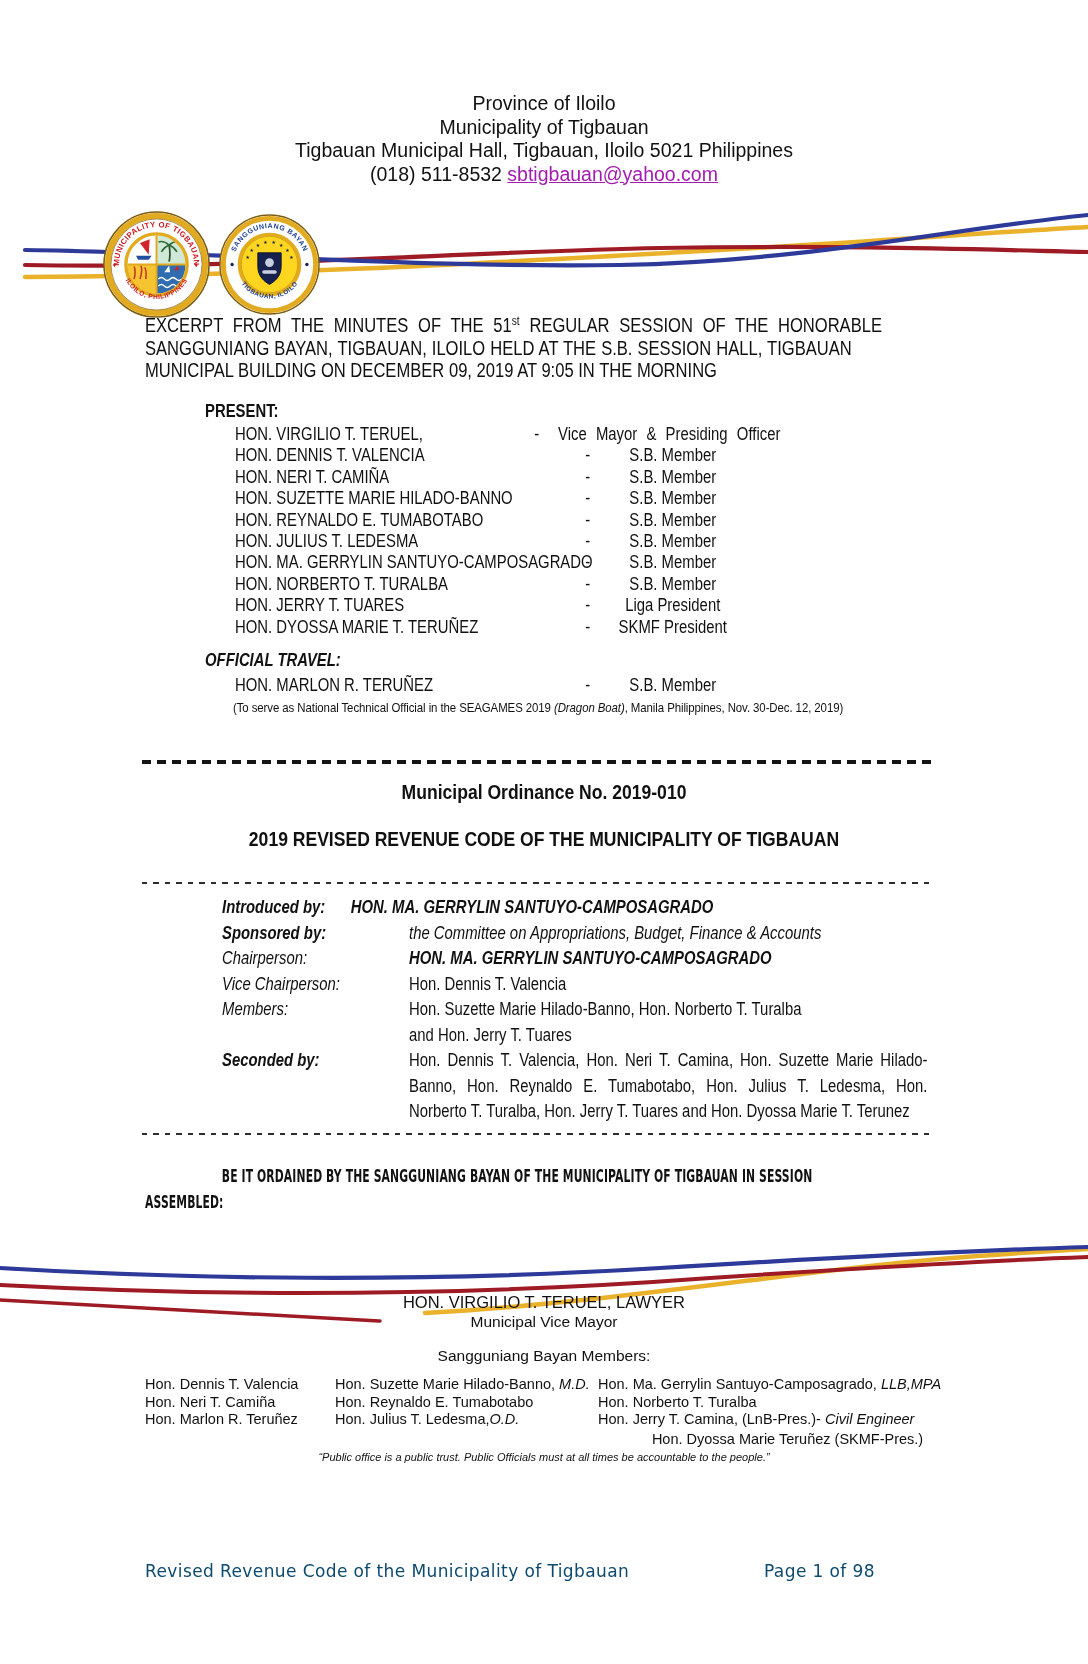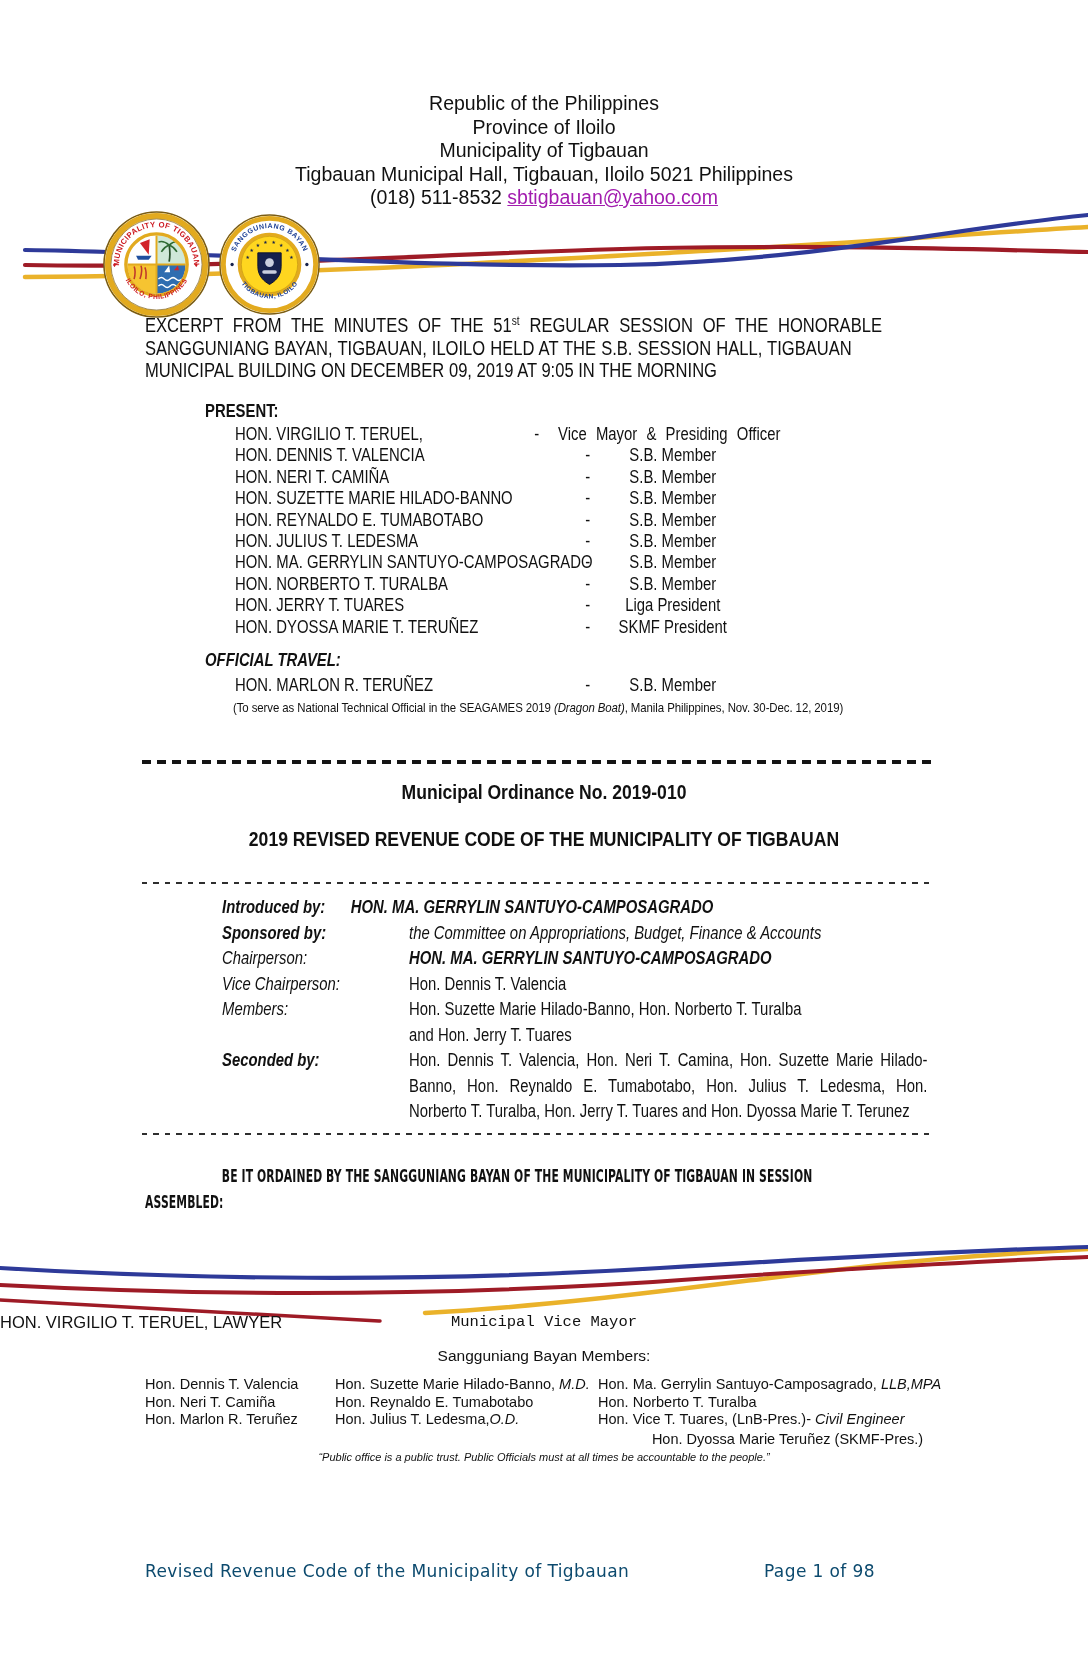--- a/index.html
+++ b/index.html
@@ -70,43 +70,42 @@
   .sp-row.intro .sp-label{width:auto;}
   .sp-row.intro .sp-value{margin-left:30px;flex:none;}
 
   
   .ordained{position:absolute;left:145px;top:1163px;width:1220px;font-weight:bold;font-size:18px;
             line-height:26px;font-family:"DejaVu Sans",sans-serif;
             transform:scaleX(.6);transform-origin:0 0;letter-spacing:.2px;}
   .ordained .l1{text-indent:128px;white-space:nowrap;}
 
   
-  .sig-name{position:absolute;top:1293px;left:0;width:100%;text-align:left;font-size:16.5px;margin-top:20px;}
-  .sig-title{position:absolute;top:1313px;left:0;width:100%;text-align:center;font-size:15.5px;font-family:Liberation Mono, monospace;}
+  .sig-name{position:absolute;top:1293px;left:0;width:100%;text-align:center;font-size:16.5px;}
+  .sig-title{position:absolute;top:1313px;left:0;width:100%;text-align:center;font-size:15.5px;}
   .roster-heading{position:absolute;top:1347px;left:0;width:100%;text-align:center;font-size:15.5px;}
   .roster{position:absolute;top:1376px;left:0;width:100%;font-size:14.5px;line-height:17.6px;}
   .rcol{position:absolute;white-space:nowrap;}
   .rcol.c1{left:145px;} .rcol.c2{left:335px;} .rcol.c3{left:598px;}
   .rcol .indent{padding-left:36px;line-height:20px;text-align:center;}
 
   .quote{position:absolute;top:1451px;left:0;width:100%;text-align:center;font-style:italic;
          font-size:11px;}
 
   
   .page-footer{position:absolute;top:1561px;left:145px;width:730px;display:flex;
                justify-content:space-between;font-size:17px;letter-spacing:.4px;color:#0c4a6e;
                font-family:"DejaVu Sans",sans-serif;}
 </style>
 </head>
 <body>
 
 <div class="page">
 
   <div class="letterhead">
-    <div>Republic of the Philippines</div>
     <div>Province of Iloilo</div>
     <div>Municipality of Tigbauan</div>
     <div>Tigbauan Municipal Hall, Tigbauan, Iloilo 5021 Philippines</div>
     <div><span>(018) 511-8532 </span><span class="email">sbtigbauan@yahoo.com</span></div>
   </div>
 
   <svg class="waves-top" width="1088" height="110" viewBox="0 195 1088 110" fill="none">
     <path d="M 25 277 C 300 275, 520 261, 720 250 C 870 242, 980 233, 1088 227" stroke="#eab22a" stroke-width="4.5" stroke-linecap="round"></path>
     <path d="M 25 265 C 240 269, 460 252, 660 248 C 840 245, 960 249, 1088 252" stroke="#9e1b26" stroke-width="4.2" stroke-linecap="round"></path>
     <path d="M 25 250 C 230 253, 430 268, 620 265 C 810 261, 950 229, 1088 215" stroke="#2e3a99" stroke-width="4.2" stroke-linecap="round"></path>
@@ -307,21 +306,21 @@
       <div><span>Hon. Marlon R. Teruñez</span><span class="it"></span></div>
     </div>
     <div class="rcol c2">
       <div><span>Hon. Suzette Marie Hilado-Banno, </span><span class="it">M.D.</span></div>
       <div><span>Hon. Reynaldo E. Tumabotabo</span><span class="it"></span></div>
       <div><span>Hon.  Julius T. Ledesma,</span><span class="it">O.D.</span></div>
     </div>
     <div class="rcol c3">
       <div><span>Hon.  Ma. Gerrylin Santuyo-Camposagrado, </span><span class="it">LLB,MPA</span></div>
       <div><span>Hon. Norberto T. Turalba</span><span class="it"></span></div>
-      <div><span>Hon.  Vice  T.  Tuares, (LnB-Pres.)- </span><span class="it">Civil Engineer</span></div>
+      <div><span>Hon.  Jerry  T.  Camina, (LnB-Pres.)- </span><span class="it">Civil Engineer</span></div>
       <div class="indent"><span>Hon. Dyossa Marie Teruñez  (SKMF-Pres.)</span><span class="it"></span></div>
     </div>
   </div>
 
   <div class="quote">“Public office is a public trust. Public Officials must at all times be accountable to the people.”</div>
 
   <div class="page-footer">
     <span>Revised Revenue Code of the Municipality of Tigbauan</span>
     <span>Page 1 of 98</span>
   </div>

